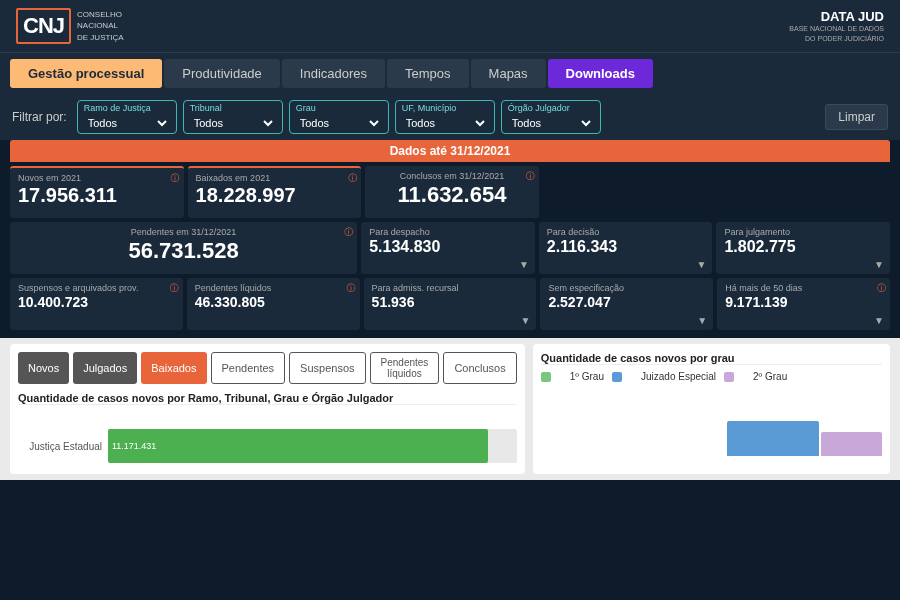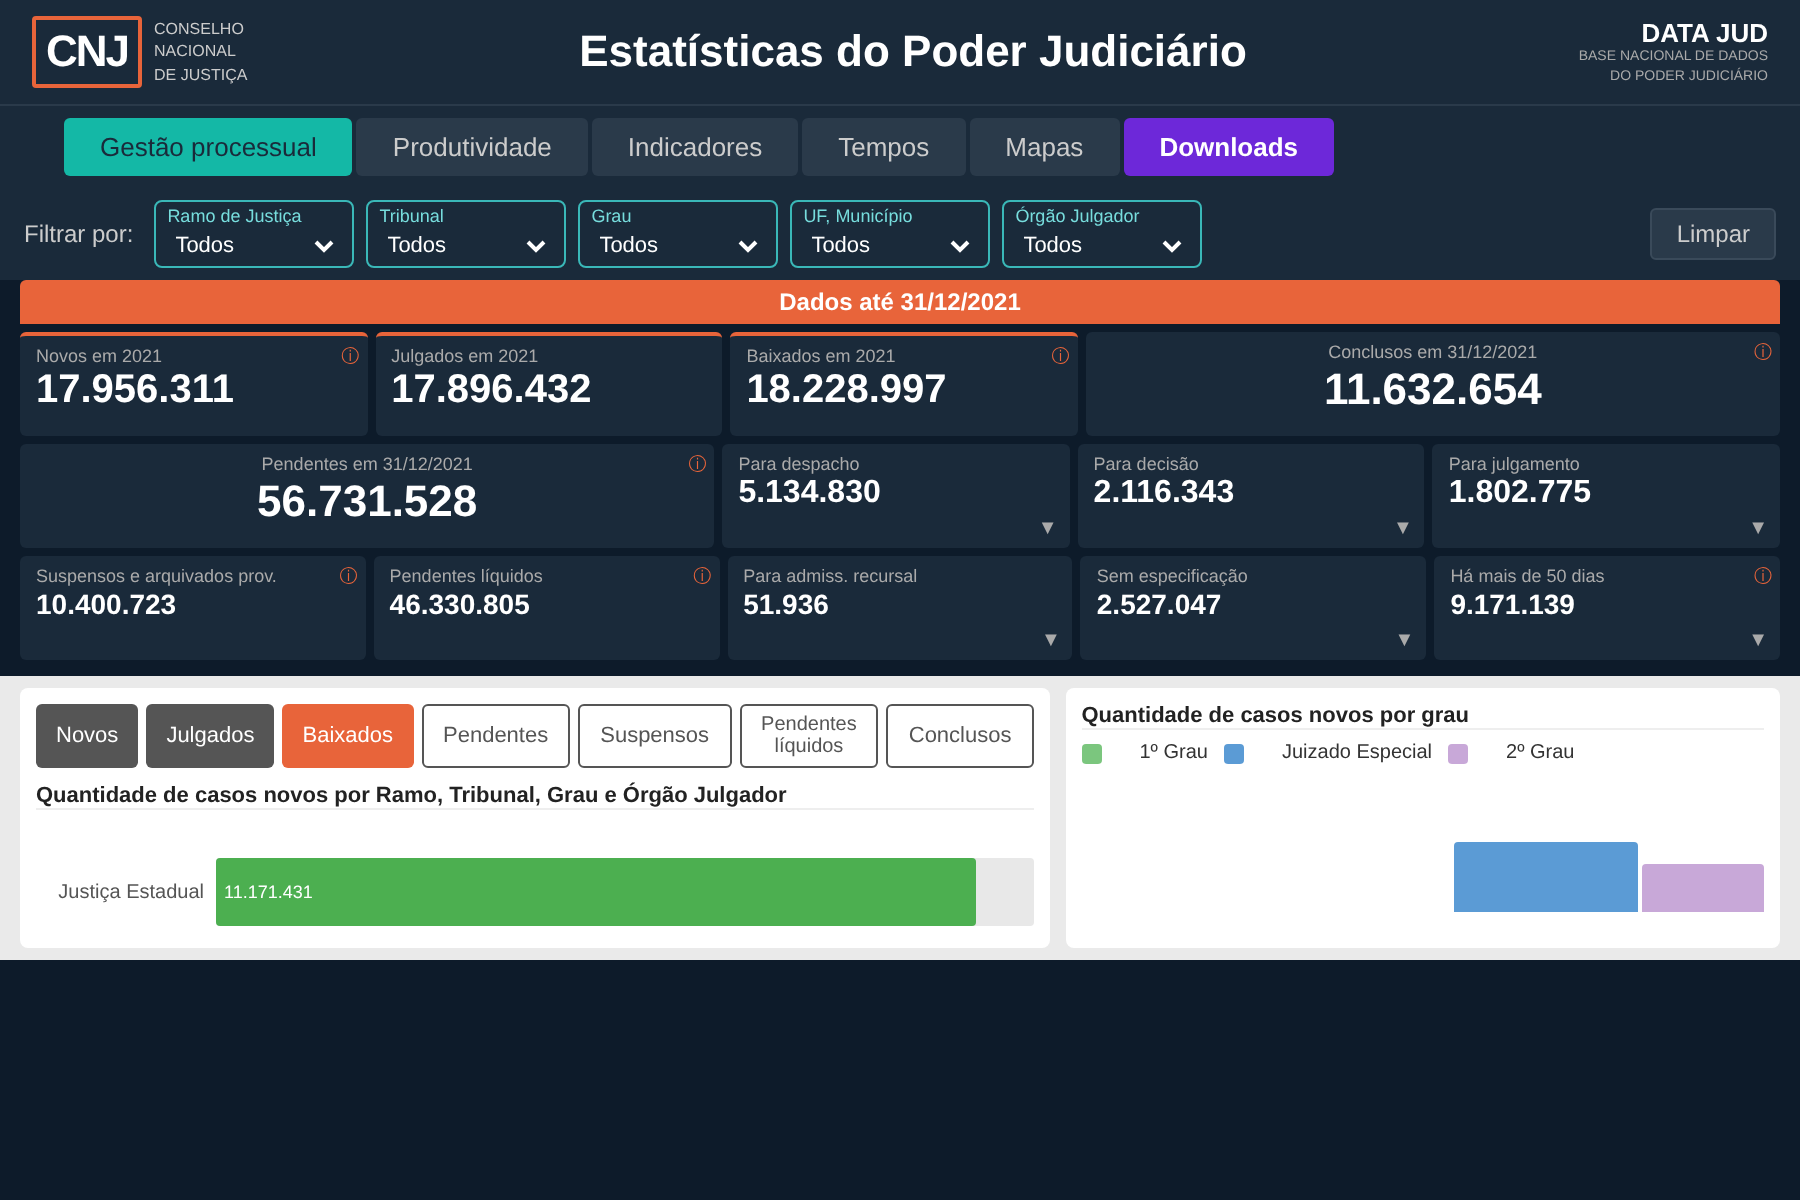--- a/index.html
+++ b/index.html
@@ -5,21 +5,21 @@
     * { margin: 0; padding: 0; box-sizing: border-box; }
     body { width: 900px; height: 600px; font-family: Arial, sans-serif; background: #0d1b2a; color: #fff; overflow: hidden; }
 
     
     .header { background: #1a2a3a; display: flex; align-items: center; justify-content: space-between; padding: 8px 16px; border-bottom: 1px solid #2a3a4a; }
     .logo-area { display: flex; align-items: center; gap: 10px; }
 
     
     .nav { background: #1a2a3a; display: flex; gap: 2px; padding: 6px 10px; }
     .nav-item { background: #2a3a4a; color: #ccc; padding: 7px 18px; font-size: 13px; border-radius: 3px; cursor: pointer; border: none; }
-    .nav-item.active { background: #14b8a6; color: #1a2a3a; font-weight: normal; margin-left: 22px; }
+    .nav-item.active { background: #fdba74; color: #1a2a3a; font-weight: bold; }
     .nav-item.downloads { background: #6d28d9; color: #fff; font-weight: bold; }
 
     
     .filter-bar { background: #1a2a3a; padding: 6px 12px; display: flex; align-items: center; gap: 6px; }
     .filter-label { color: #ccc; font-size: 12px; margin-right: 4px; }
     .filter-group { display: flex; gap: 6px; flex: 1; }
     .filter-item { border: 1.5px solid #3ab8b8; border-radius: 4px; padding: 2px 6px; min-width: 100px; }
     .filter-item label { font-size: 9px; color: #7dd; display: block; }
     .filter-select { background: transparent; border: none; color: #fff; font-size: 11px; width: 100%; outline: none; cursor: pointer; }
     .filter-select option { background: #1a2a3a; }
@@ -78,21 +78,20 @@
       <div style="border:2px solid #e8643a;padding:3px 5px;border-radius:2px;">
         <span style="font-size:22px;font-weight:900;color:#fff;letter-spacing:-1px;">CNJ</span>
       </div>
       <div style="font-size:8px;color:#ccc;line-height:1.4;">
         <div>CONSELHO</div>
         <div>NACIONAL</div>
         <div>DE JUSTIÇA</div>
       </div>
     </div>
   </div>
-  <h1 style="font-size:22px;font-weight:bold;color:#fff;">Estatísticas do Poder Judiciário</h1>
   <div style="text-align:right;">
     <div style="font-size:13px;font-weight:bold;color:#fff;">DATA JUD</div>
     <div style="font-size:7px;color:#aaa;line-height:1.3;">BASE NACIONAL DE DADOS<br>DO PODER JUDICIÁRIO</div>
   </div>
 </div>
 
 <div class="nav">
   <button class="nav-item active">Gestão processual</button>
   <button class="nav-item">Produtividade</button>
   <button class="nav-item">Indicadores</button>
@@ -129,24 +128,20 @@
 </div>
 
 <div class="main-stats">
   <div class="data-header">Dados até 31/12/2021</div>
 
   <div class="row1">
     <div class="scard ot">
       <div class="st">Novos em 2021</div>
       <div class="sv xl">17.956.311</div>
       <span class="ii">ⓘ</span>
-    </div>
-    <div class="scard ot">
-      <div class="st">Julgados em 2021</div>
-      <div class="sv xl">17.896.432</div>
     </div>
     <div class="scard ot">
       <div class="st">Baixados em 2021</div>
       <div class="sv xl">18.228.997</div>
       <span class="ii">ⓘ</span>
     </div>
     <div class="scard" style="background:#1a2a3a;">
       <div class="st" style="text-align:center;">Conclusos em 31/12/2021</div>
       <div class="sv xl" style="text-align:center;font-size:22px;">11.632.654</div>
       <span class="ii">ⓘ</span>

